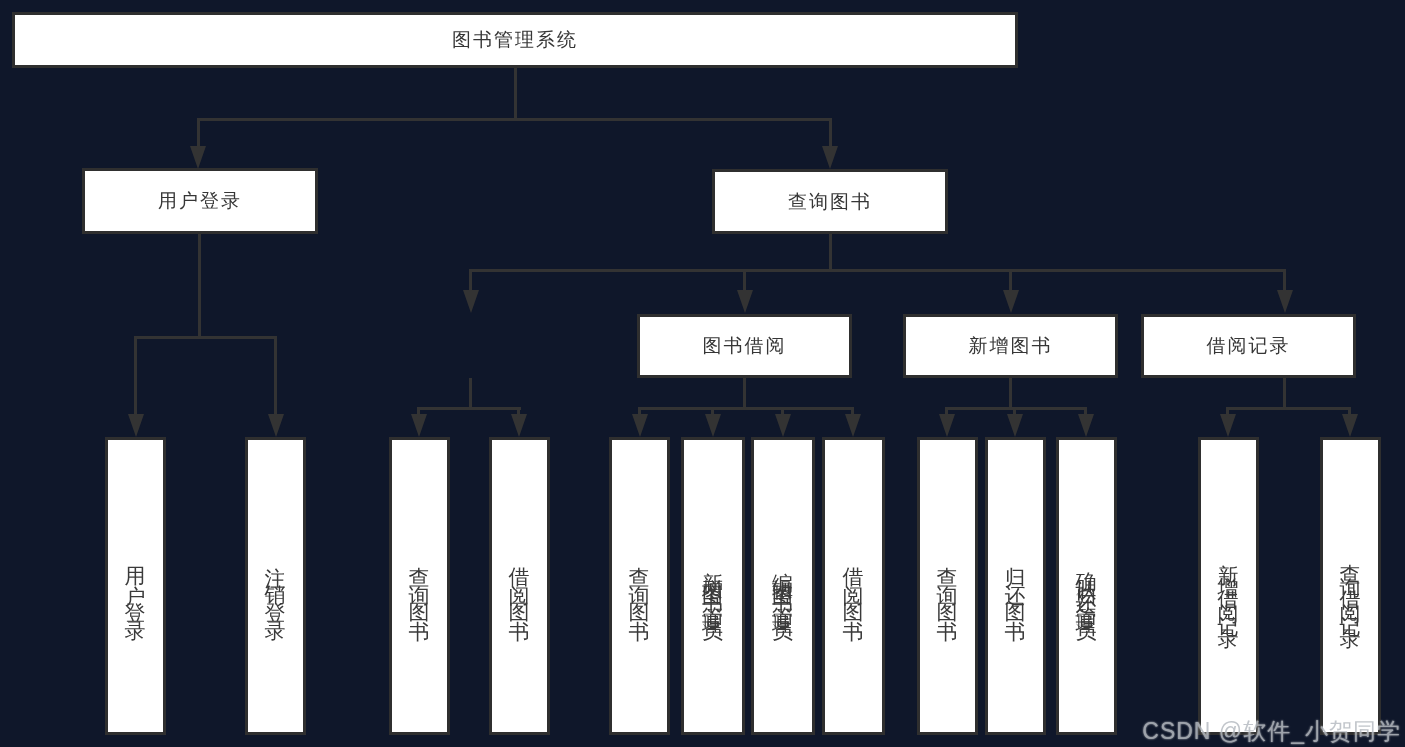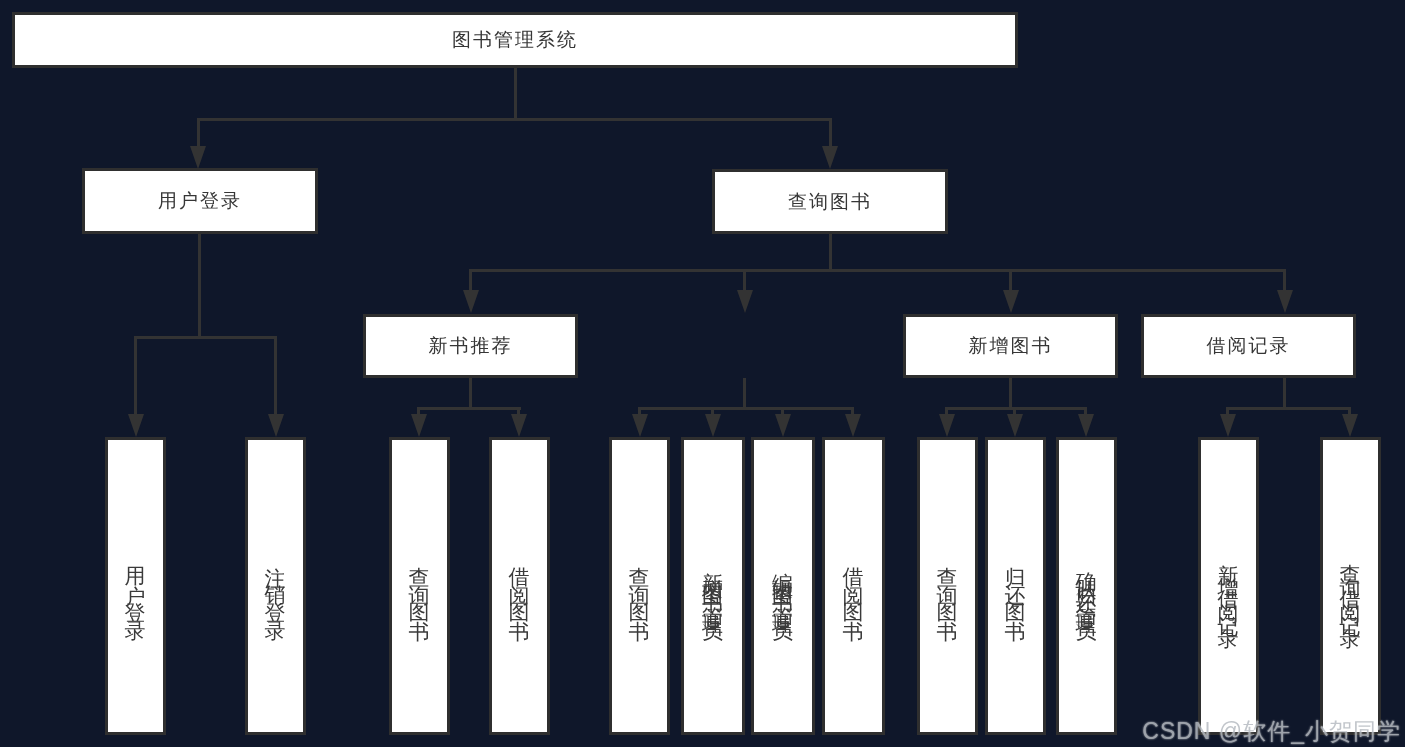--- a/index.html
+++ b/index.html
@@ -46,24 +46,24 @@
   </div>
 
   <div class="box hbox" style="left:82px;top:168px;width:236px;height:66px">
     <span>用户登录</span>
   </div>
 
   <div class="box hbox" style="left:712px;top:169px;width:236px;height:65px">
     <span>查询图书</span>
   </div>
 
-  <div class="box hbox" style="left:363px;top:314px;width:215px;height:64px">
-    <span>新书推荐</span>
+
+  <div class="box hbox" style="left:637px;top:314px;width:215px;height:64px">
+    <span>图书借阅</span>
   </div>
-
 
   <div class="box hbox" style="left:903px;top:314px;width:215px;height:64px">
     <span>新增图书</span>
   </div>
 
   <div class="box hbox" style="left:1141px;top:314px;width:215px;height:64px">
     <span>借阅记录</span>
   </div>
 
   <div class="box leaf sp4" style="left:105px">

